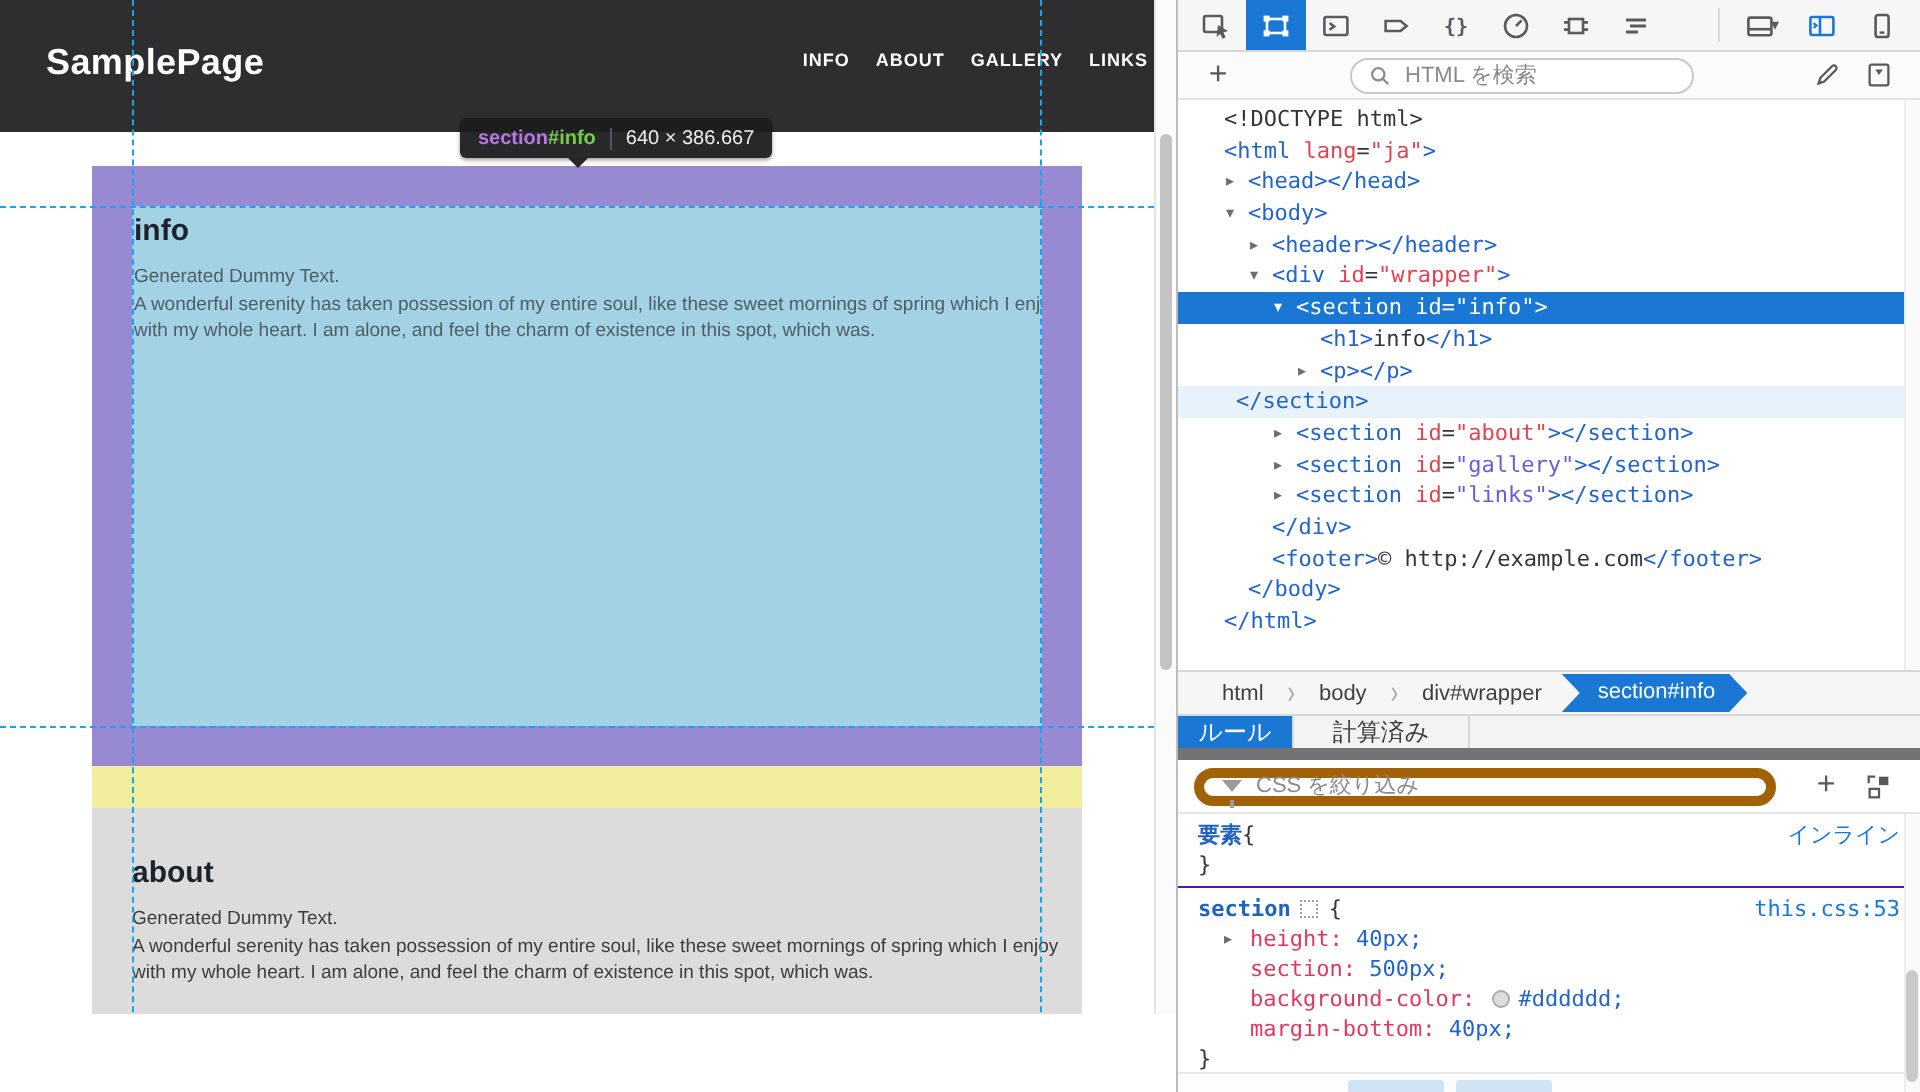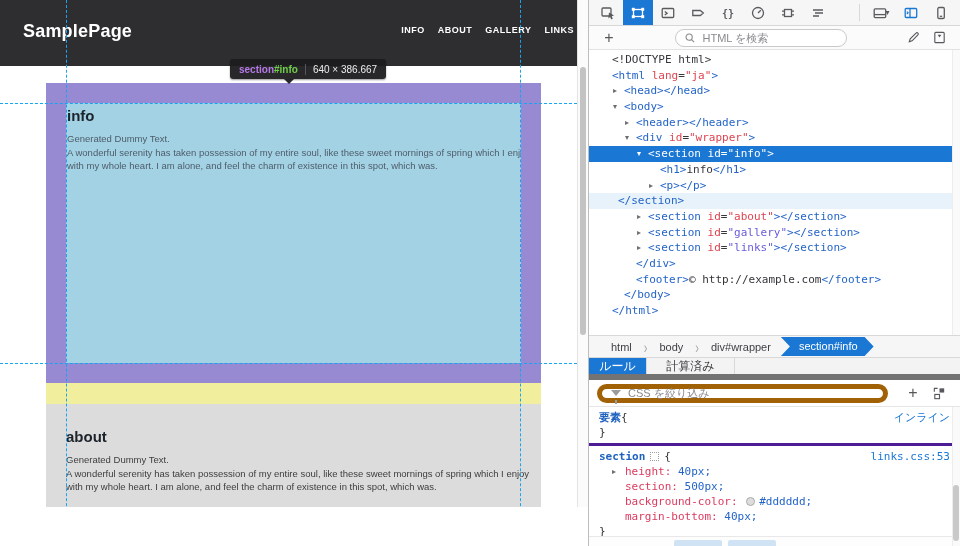--- a/index.html
+++ b/index.html
@@ -82,21 +82,21 @@
   .dt-filter{height:27px;flex:0 0 27px;background:#fff;border-bottom:1px solid #e5e5e6;display:flex;align-items:center;padding:0 8px;}
   .filter-pill{flex:1;height:19px;border:5px solid #a16207;border-radius:10px;display:flex;align-items:center;padding:0 9px;gap:5px;margin-right:12px;}
   .filter-pill input{border:none;outline:none;background:transparent;font-size:11px;width:100%;color:#555;
     font-family:"Liberation Sans","DejaVu Sans",sans-serif;}
   .filter-pill input::placeholder{color:#8a8a8e;}
   .funnel{width:0;height:0;border-left:5px solid transparent;border-right:5px solid transparent;border-top:6px solid #9b9b9f;position:relative;}
   .funnel:after{content:"";position:absolute;left:-1px;top:4px;width:2px;height:4px;background:#9b9b9f;}
 
   .rules-view{flex:1;position:relative;background:#fff;overflow:hidden;
     font-family:"DejaVu Sans Mono","Liberation Mono",monospace;font-size:11px;color:#35353a;}
-  .rule{padding:3px 10px 3px 10px;border-bottom:3px solid #4c1d95;line-height:15px;}
+  .rule{padding:3px 10px 3px 10px;border-bottom:1px solid #4c1d95;line-height:15px;}
   .rule-head{display:flex;align-items:center;}
   .rule-sel{color:#2063be;font-weight:bold;}
   .match-icon{width:9px;height:9px;border:1px dotted #9d9da1;margin:0 5px;display:inline-block;}
   .rule-link{margin-left:auto;color:#1a77d4;font-size:11px;}
   .prop-row{padding-left:26px;position:relative;white-space:nowrap;}
   .prop-tw{position:absolute;left:13px;top:0;font-size:8px;color:#6d6d70;font-family:"DejaVu Sans",sans-serif;}
   .prop-name{color:#dc3a5e;}
   .prop-val{color:#2364c8;}
   .swatch{display:inline-block;width:9px;height:9px;border-radius:50%;border:1px solid #ababaf;vertical-align:-1px;margin:0 4px 0 2px;}
   .rules-scrolltrack{position:absolute;right:0;top:0;bottom:0;width:8px;background:#fafafa;border-left:1px solid #ededee;}
@@ -318,21 +318,21 @@
               <span> {</span>
               <span class="rule-link">インライン</span>
             </div>
             <div>}</div>
           </div>
           <div class="rule">
             <div class="rule-head">
               <span class="rule-sel">section</span>
               <span class="match-icon"></span>
               <span> {</span>
-              <span class="rule-link">links.css:53</span>
+              <span class="rule-link">this.css:53</span>
             </div>
             <div class="prop-row"><span class="prop-tw">▸</span><span class="prop-name">height:</span> <span class="prop-val">40px;</span></div>
             <div class="prop-row"><span class="prop-name">section:</span> <span class="prop-val">500px;</span></div>
             <div class="prop-row"><span class="prop-name">background-color:</span> <span class="swatch" style="background: rgb(221, 221, 221);"></span><span class="prop-val">#dddddd;</span></div>
             <div class="prop-row"><span class="prop-name">margin-bottom:</span> <span class="prop-val">40px;</span></div>
             <div>}</div>
           </div>
         </div>
       <div class="rules-bottom">
         <div class="state-pill"></div>

